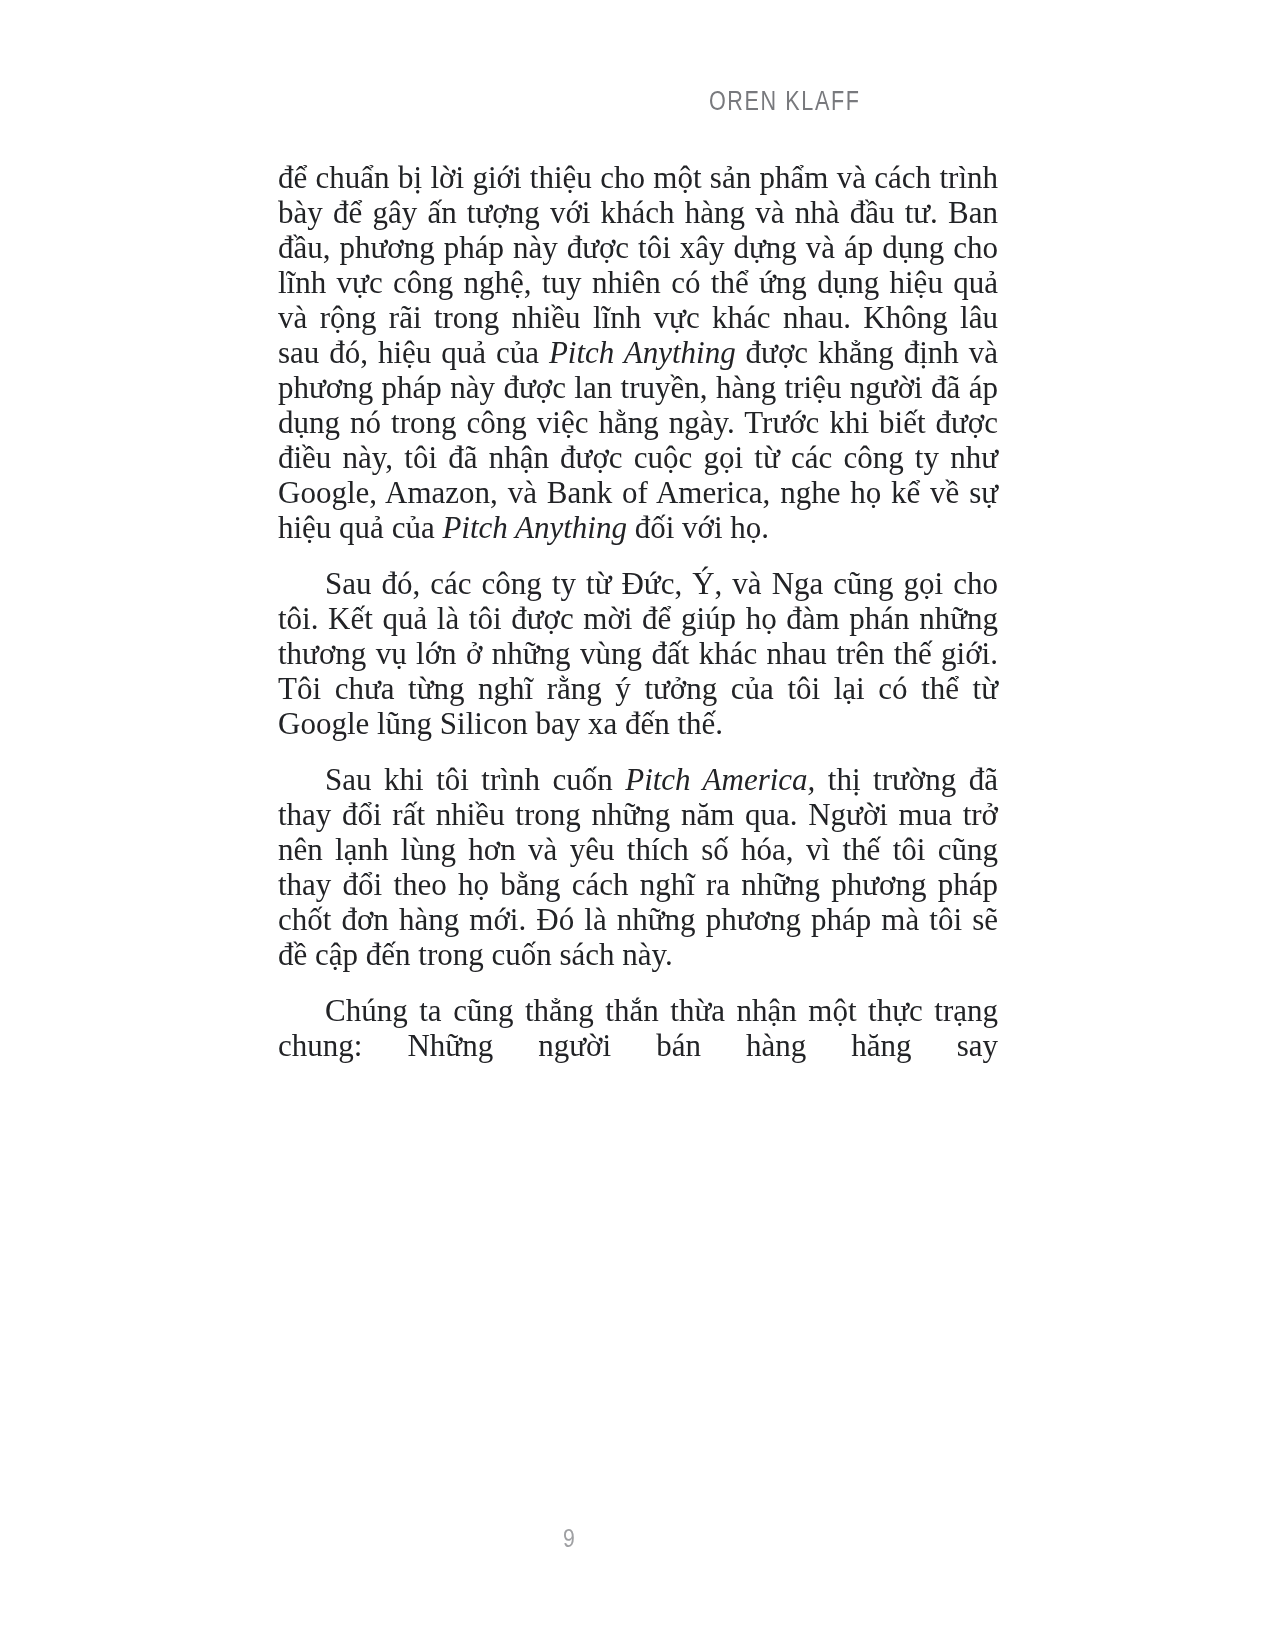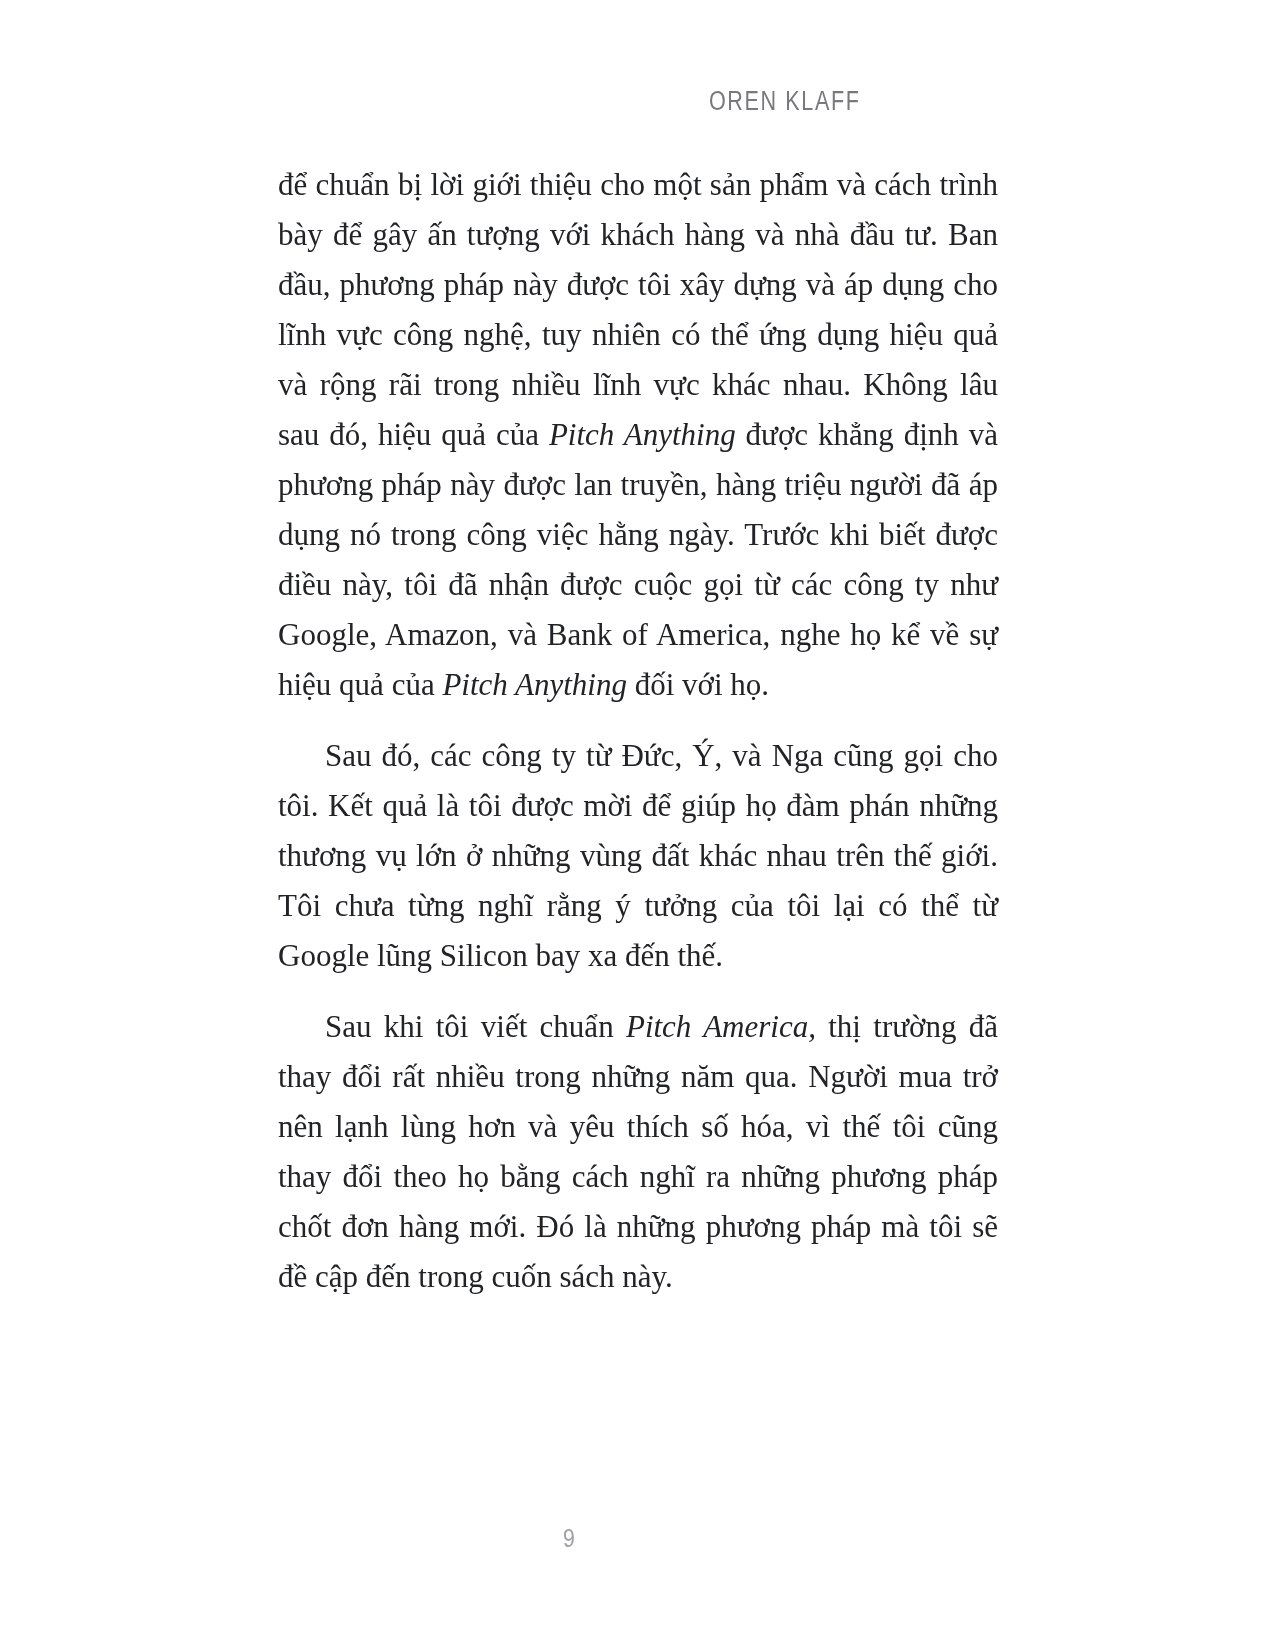--- a/index.html
+++ b/index.html
@@ -36,21 +36,21 @@
   
   .text-column {
     position: absolute;
     left: 278px;
     top: 160px;
     width: 720px;
   }
   .text-column p {
     margin: 0 0 21px 0;
     font-size: 31px;
-    line-height: 50px;
+    line-height: 35px;
     color: #222326;
     text-align: justify;
     text-justify: inter-word;
   }
   .text-column p.indented {
     text-indent: 47px;
   }
   .text-column p.justify-last {
     text-align-last: justify;
   }
@@ -81,20 +81,21 @@
 <div class="page">
 
   <div class="running-header">
     <span class="author">OREN KLAFF</span>
   </div>
 
   <div class="text-column">
 
   <p><span>để chuẩn bị lời giới thiệu cho một sản phẩm và cách trình bày để gây ấn tượng với khách hàng và nhà đầu tư. Ban đầu, phương pháp này được tôi xây dựng và áp dụng cho lĩnh vực công nghệ, tuy nhiên có thể ứng dụng hiệu quả và rộng rãi trong nhiều lĩnh vực khác nhau. Không lâu sau đó, hiệu quả của </span><em>Pitch Anything</em><span> được khẳng định và phương pháp này được lan truyền, hàng triệu người đã áp dụng nó trong công việc hằng ngày. Trước khi biết được điều này, tôi đã nhận được cuộc gọi từ các công ty như Google, Amazon, và Bank of America, nghe họ kể về sự hiệu quả của </span><em>Pitch Anything</em><span> đối với họ.</span></p>
       <p class="indented"><span>Sau đó, các công ty từ Đức, Ý, và Nga cũng gọi cho tôi. Kết quả là tôi được mời để giúp họ đàm phán những thương vụ lớn ở những vùng đất khác nhau trên thế giới. Tôi chưa từng nghĩ rằng ý tưởng của tôi lại có thể từ Google lũng Silicon bay xa đến thế.</span></p>
-      <p class="indented"><span>Sau khi tôi viết chuẩn </span><em>Pitch America,</em><span> thị trường đã thay đổi rất nhiều trong những năm qua. Người mua trở nên lạnh lùng hơn và yêu thích số hóa, vì thế tôi cũng thay đổi theo họ bằng cách nghĩ ra những phương pháp chốt đơn hàng mới. Đó là những phương pháp mà tôi sẽ đề cập đến trong cuốn sách này.</span></p>
+      <p class="indented"><span>Sau khi tôi trình cuốn </span><em>Pitch America,</em><span> thị trường đã thay đổi rất nhiều trong những năm qua. Người mua trở nên lạnh lùng hơn và yêu thích số hóa, vì thế tôi cũng thay đổi theo họ bằng cách nghĩ ra những phương pháp chốt đơn hàng mới. Đó là những phương pháp mà tôi sẽ đề cập đến trong cuốn sách này.</span></p>
+      <p class="indented justify-last"><span>Chúng ta cũng thẳng thắn thừa nhận một thực trạng chung: Những người bán hàng hăng say</span></p>
     </div>
 
   <div class="page-footer">
     <span class="folio">9</span>
   </div>
 
 </div>
 
 </body></html>

